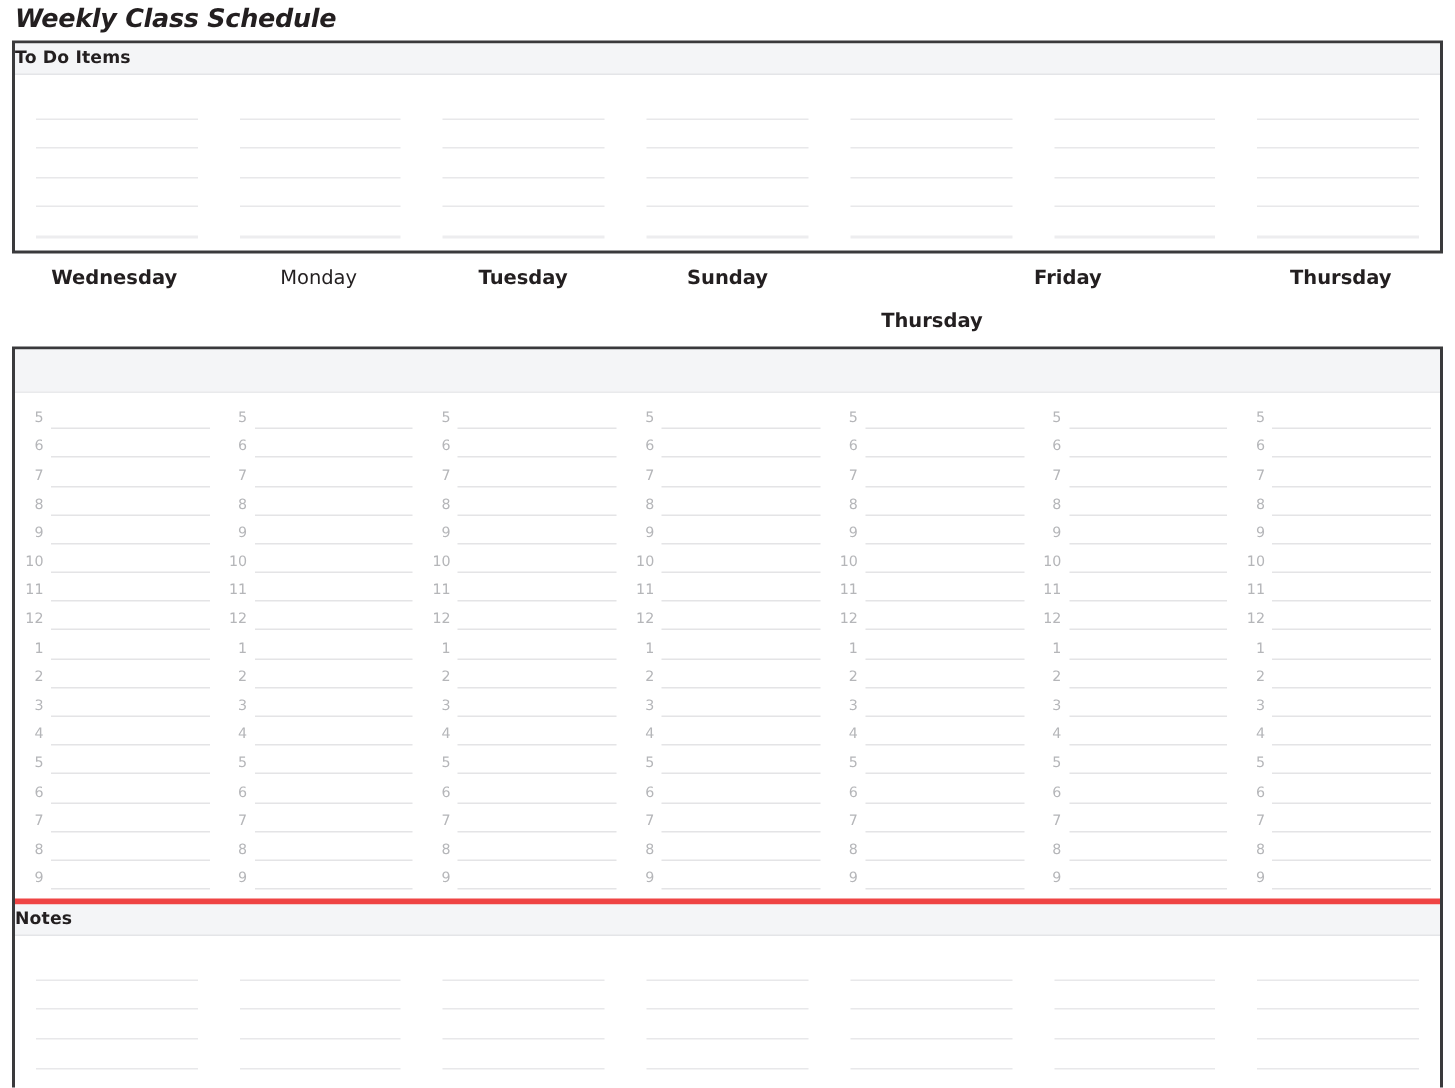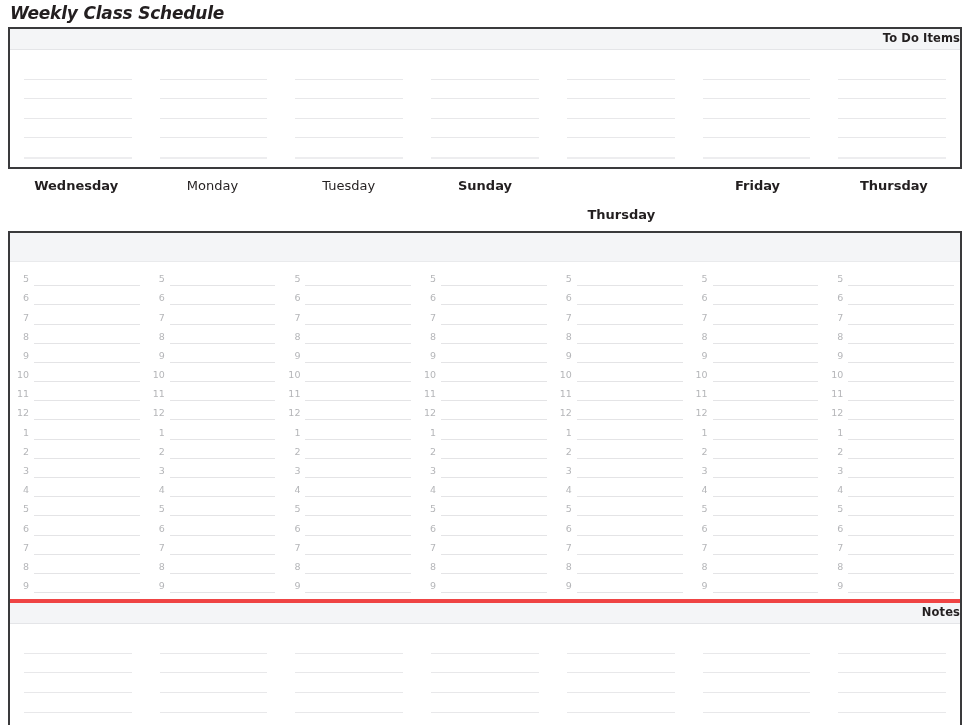--- a/index.html
+++ b/index.html
@@ -38,21 +38,21 @@
   
   .panel {
     border: 2px solid #3a3a3c;
     background: #ffffff;
     box-sizing: border-box;
   }
 
   .band {
     background: #f4f5f7;
     border-bottom: 1px solid #e4e5e8;
-    text-align: right;
+    text-align: left;
     font-size: 11.5px;
     font-weight: bold;
     color: #231f20;
     line-height: 15px;
     padding: 2px 0 3px 0;
     letter-spacing: 0.1px;
   }
 
   .band-blank {
     background: #f4f5f7;
@@ -178,24 +178,24 @@
           <div class="rule"></div>
           <div class="rule"></div>
           <div class="rule last"></div>
         </div>
       </div>
   </div>
 
   <div class="cols" id="day-header" style="padding:9px 0 8px 0;">
       <div class="col" style="text-align: center; font-size: 13px; font-weight: bold; color: rgb(35, 31, 32); line-height: 16px;"><span>Wednesday</span></div>
       <div class="col" style="text-align: center; font-size: 13px; font-weight: normal; color: rgb(35, 31, 32); line-height: 16px;"><span>Monday</span></div>
-      <div class="col" style="text-align: center; font-size: 13px; font-weight: normal; color: rgb(35, 31, 32); line-height: 16px;"><span>Tuesday</span></div>
+      <div class="col" style="text-align: center; font-size: 13px; font-weight: bold; color: rgb(35, 31, 32); line-height: 16px;"><span>Tuesday</span></div>
       <div class="col" style="text-align: center; font-size: 13px; font-weight: bold; color: rgb(35, 31, 32); line-height: 16px;"><span>Sunday</span></div>
       <div class="col" style="text-align: center; font-size: 13px; font-weight: bold; color: rgb(35, 31, 32); line-height: 16px; margin-top: 29px;"><span>Thursday</span></div>
-      <div class="col" style="text-align: center; font-size: 13px; font-weight: bold; color: rgb(35, 31, 32); line-height: 16px;"><span>Friday</span></div>
+      <div class="col" style="font-size: 13px; font-weight: bold; color: rgb(35, 31, 32); line-height: 16px;"><span>Friday</span></div>
       <div class="col" style="text-align: center; font-size: 13px; font-weight: bold; color: rgb(35, 31, 32); line-height: 16px;"><span>Thursday</span></div>
     </div>
 
   <div class="panel">
     <div class="band-blank"></div>
     <div class="cols hours" id="hour-cols">
         <div class="col">
           <div class="hour-row">
             <div class="hour-num">5</div>
             <div class="hour-line"></div>

